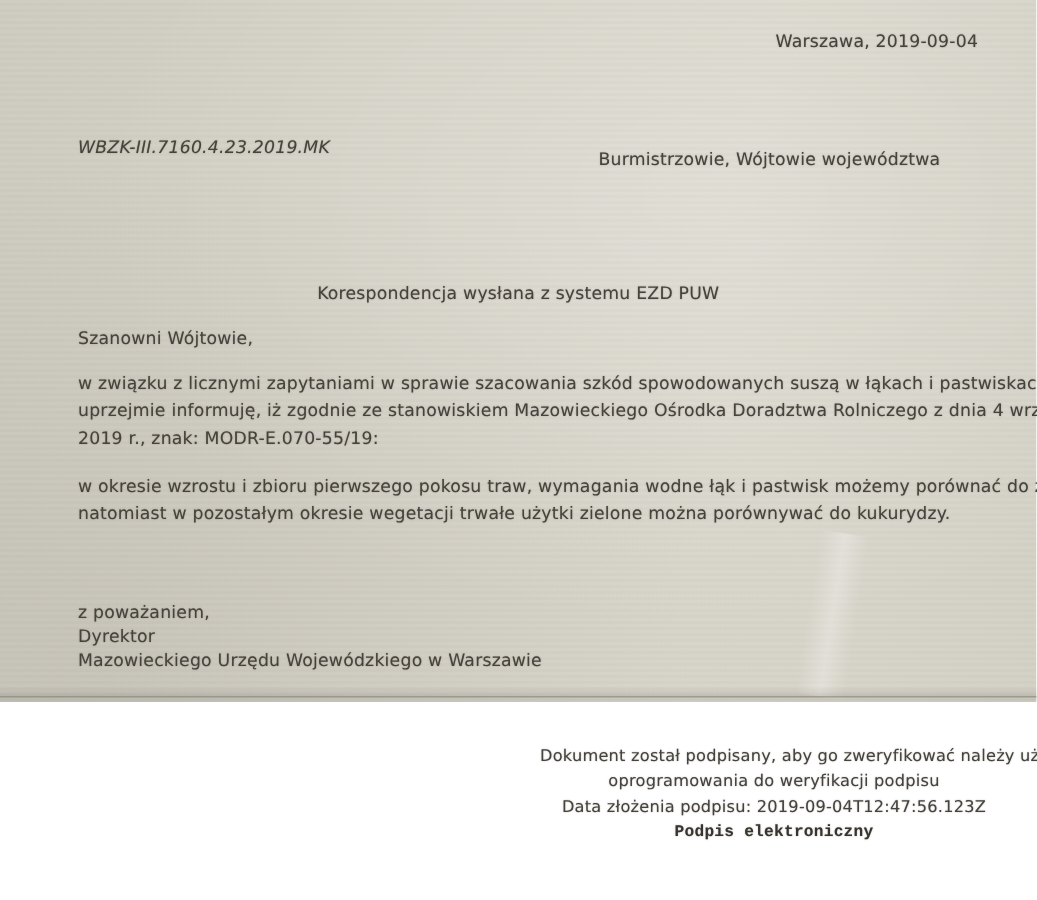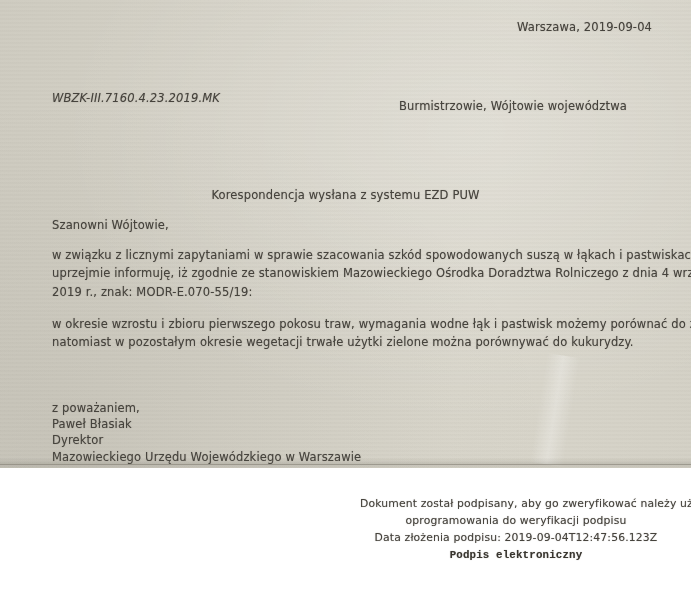--- a/index.html
+++ b/index.html
@@ -99,21 +99,20 @@
       <span class="line">2019 r., znak: MODR-E.070-55/19:</span>
     </div>
 
     <div class="block para2">
       <span class="line">w okresie wzrostu i zbioru pierwszego pokosu traw, wymagania wodne łąk i pastwisk możemy porównać do zbóż,</span>
       <span class="line">natomiast w pozostałym okresie wegetacji trwałe użytki zielone można porównywać do kukurydzy.</span>
     </div>
 
     <div class="block closing">
       <span class="line">z poważaniem,</span>
-      <span class="line">Paweł Błasiak</span>
       <span class="line">Dyrektor</span>
       <span class="line">Mazowieckiego Urzędu Wojewódzkiego w Warszawie</span>
     </div>
 
     <div class="block sig-note">
       <span class="line">Dokument został podpisany, aby go zweryfikować należy użyć</span>
       <span class="line">oprogramowania do weryfikacji podpisu</span>
       <span class="line">Data złożenia podpisu: 2019-09-04T12:47:56.123Z</span>
       <span class="line sig-title">Podpis elektroniczny</span>
     </div>

